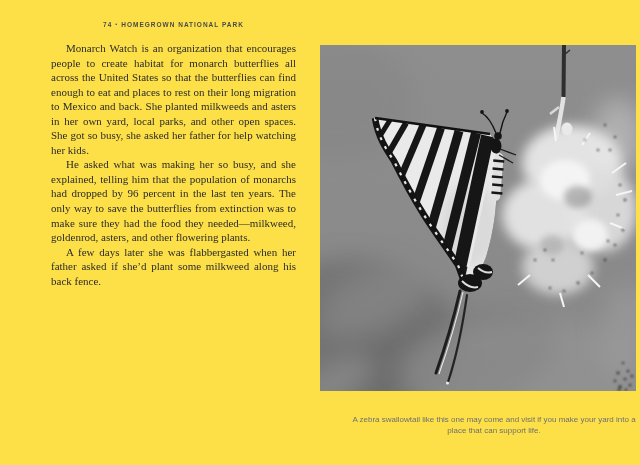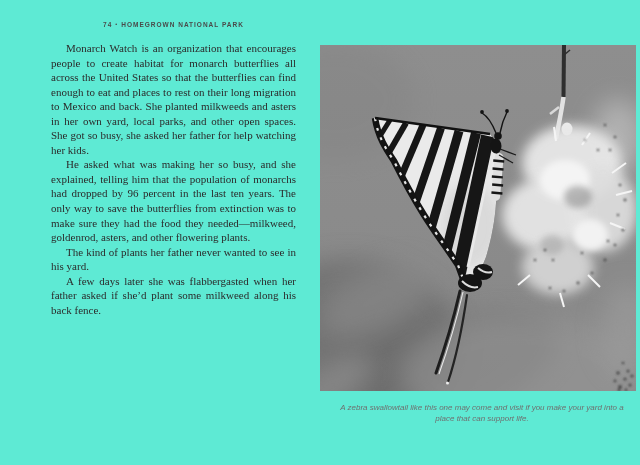--- a/index.html
+++ b/index.html
@@ -1,42 +1,41 @@
 <!DOCTYPE html>
 <html><head>
 <meta charset="utf-8">
 <style>
   html,body{margin:0;padding:0;background:#ffffff;}
-  .page{position:relative;width:640px;height:465px;background:#5eead4;overflow:hidden;
+  .page{position:relative;width:640px;height:465px;background:#fde047;overflow:hidden;
         font-family:"Liberation Serif",serif;}
   .running-head{position:absolute;left:51px;top:21px;width:245px;text-align:center;
         font-family:"Liberation Sans",sans-serif;font-size:6.5px;font-weight:bold;
         letter-spacing:1px;color:#4a4a4a;white-space:nowrap;}
   .running-head .sep{margin:0 3px;font-size:5.5px;vertical-align:1px;}
   .text-col{position:absolute;left:51px;top:41px;width:245px;color:#2b2b2b;
         font-size:11px;line-height:14.55px;text-align:justify;}
   .text-col p{margin:0;text-indent:15px;}
   .photo{position:absolute;left:320px;top:45px;width:316px;height:346px;}
   .photo svg{display:block;width:100%;height:100%;}
-  .caption{position:absolute;left:333px;top:398px;width:290px;margin:4px;text-align:center;
-        font-family:"Liberation Sans",sans-serif;font-size:8px;line-height:11px;color:#6f6f6f;font-style:italic;}
+  .caption{position:absolute;left:333px;top:398px;width:290px;margin:16px;text-align:center;
+        font-family:"Liberation Sans",sans-serif;font-size:8px;line-height:11px;color:#6f6f6f;}
 </style>
 </head>
 <body>
 
 <div class="page">
 
   <div class="running-head">
     <span>74</span><span class="sep">•</span><span>HOMEGROWN NATIONAL PARK</span>
   </div>
 
   <div class="text-col">
     <p>Monarch Watch is an organization that encourages people to create habitat for monarch butterflies all across the United States so that the butterflies can find enough to eat and places to rest on their long migration to Mexico and back. She planted milkweeds and asters in her own yard, local parks, and other open spaces. She got so busy, she asked her father for help watching her kids.</p>
     <p>He asked what was making her so busy, and she explained, telling him that the population of monarchs had dropped by 96 percent in the last ten years. The only way to save the butterflies from extinction was to make sure they had the food they needed—milkweed, goldenrod, asters, and other flowering plants.</p>
-    <p>The kind of plants her father never wanted to see in his yard.</p>
     <p>A few days later she was flabbergasted when her father asked if she’d plant some milkweed along his back fence.</p>
   </div>
 
   <figure class="photo" style="margin:0">
     <svg viewBox="0 0 316 346" preserveAspectRatio="none">
       <defs>
         <linearGradient id="bgG" x1="0" y1="0" x2="0" y2="1">
           <stop offset="0" stop-color="#8e8e8e"></stop>
           <stop offset="0.65" stop-color="#8a8a8a"></stop>
           <stop offset="1" stop-color="#878787"></stop>

